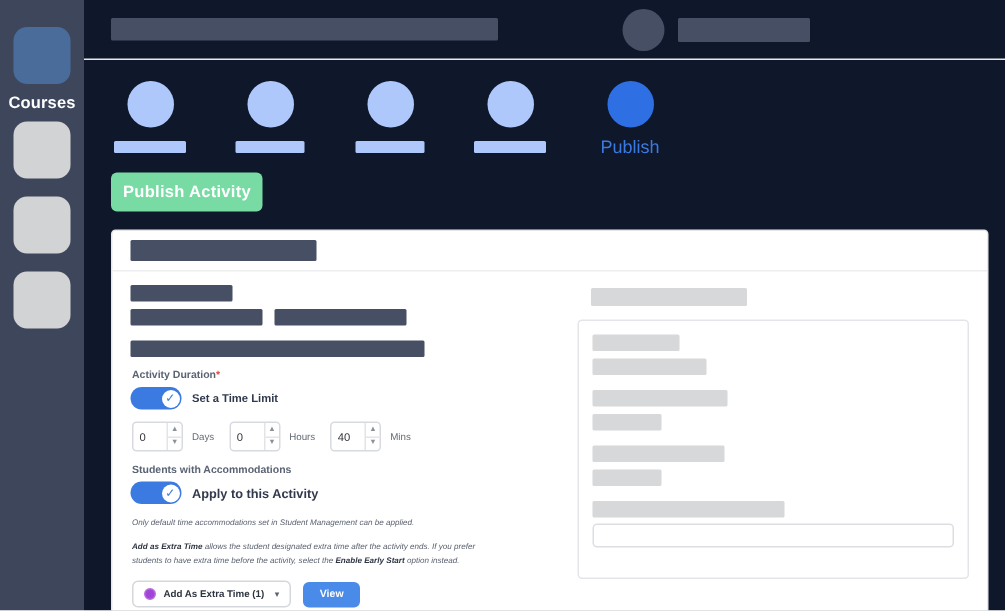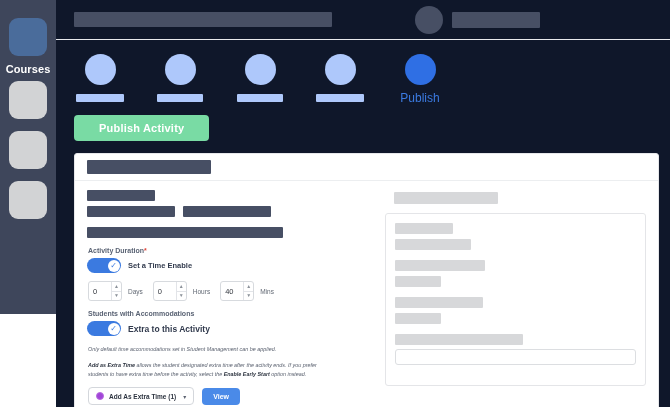--- a/index.html
+++ b/index.html
@@ -6,21 +6,21 @@
   html, body {
     width: 670px; height: 407px;
     font-family: "Liberation Sans", sans-serif;
     background: #ffffff;
     overflow: hidden;
   }
   .app { position: relative; width: 670px; height: 407px; display: flex; background:#fff; }
 
   
   .sidebar {
-    width: 56px; height: 314px;
+    width: 56px; height: 407px;
     background: #3e465b;
     flex: 0 0 56px;
     padding-top: 18px;
     display: flex; flex-direction: column; align-items: center;
   }
   .nav-tile {
     width: 38px; height: 38px; border-radius: 9px;
     background: #d2d3d5; margin-bottom: 6px;
   }
   .nav-tile.active { background: #4a6c9b; }
@@ -63,21 +63,21 @@
   .step-text {
     margin-top: 6px; font-size: 12px; color: #3b7ae0; font-weight: 500;
     white-space: nowrap;
   }
 
   
   .publish-row { padding: 10px 0 0 18px; }
   .publish-btn {
     display: inline-block; background: #79dba4; color: #ffffff;
     font-size: 11px; font-weight: bold; border: none; border-radius: 4px;
-    padding: 7px 25px; cursor: pointer; letter-spacing: .2px;
+    padding: 7px 8px; cursor: pointer; letter-spacing: .2px;
   }
 
   
   .card {
     margin: 12px 11px 0 18px;
     border: 1px solid #e6e7ea; border-radius: 3px;
     background: #fff; height: 266px; overflow: hidden;
   }
   .card-head {
     height: 27px; border-bottom: 1px solid #eceef0;
@@ -243,21 +243,21 @@
             <div class="redact rline" style="width:88px"></div>
           </div>
           <div class="redact rline" style="width:196px"></div>
 
           <div class="field-label"><span>Activity Duration</span><span class="req">*</span></div>
 
           <div class="toggle-row">
             <div class="toggle">
               <div class="knob">✓</div>
             </div>
-            <div class="toggle-label">Set a Time Enable</div>
+            <div class="toggle-label">Set a Time Limit</div>
           </div>
 
           <div class="time-row">
             <div class="spin">
               <div class="spin-val">0</div>
               <div class="spin-btns">
                 <span>▲</span>
                 <span>▼</span>
               </div>
             </div>
@@ -281,21 +281,21 @@
             </div>
             <div class="unit">Mins</div>
           </div>
 
           <div class="field-label">Students with Accommodations</div>
 
           <div class="toggle-row">
             <div class="toggle">
               <div class="knob">✓</div>
             </div>
-            <div class="toggle-label lg">Extra to this Activity</div>
+            <div class="toggle-label lg">Apply to this Activity</div>
           </div>
 
           <div class="fine">Only default time accommodations set in Student Management can be applied.</div>
 
           <div class="fine gap"><b>Add as Extra Time</b><span> allows the student designated extra time after the activity ends. If you prefer students to have extra time before the activity, select the </span><b>Enable Early Start</b><span> option instead.</span></div>
 
           <div class="action-row">
             <div class="dropdown">
               <div class="dot-icon"></div>
               <div class="dd-text">Add As Extra Time (1)</div>

